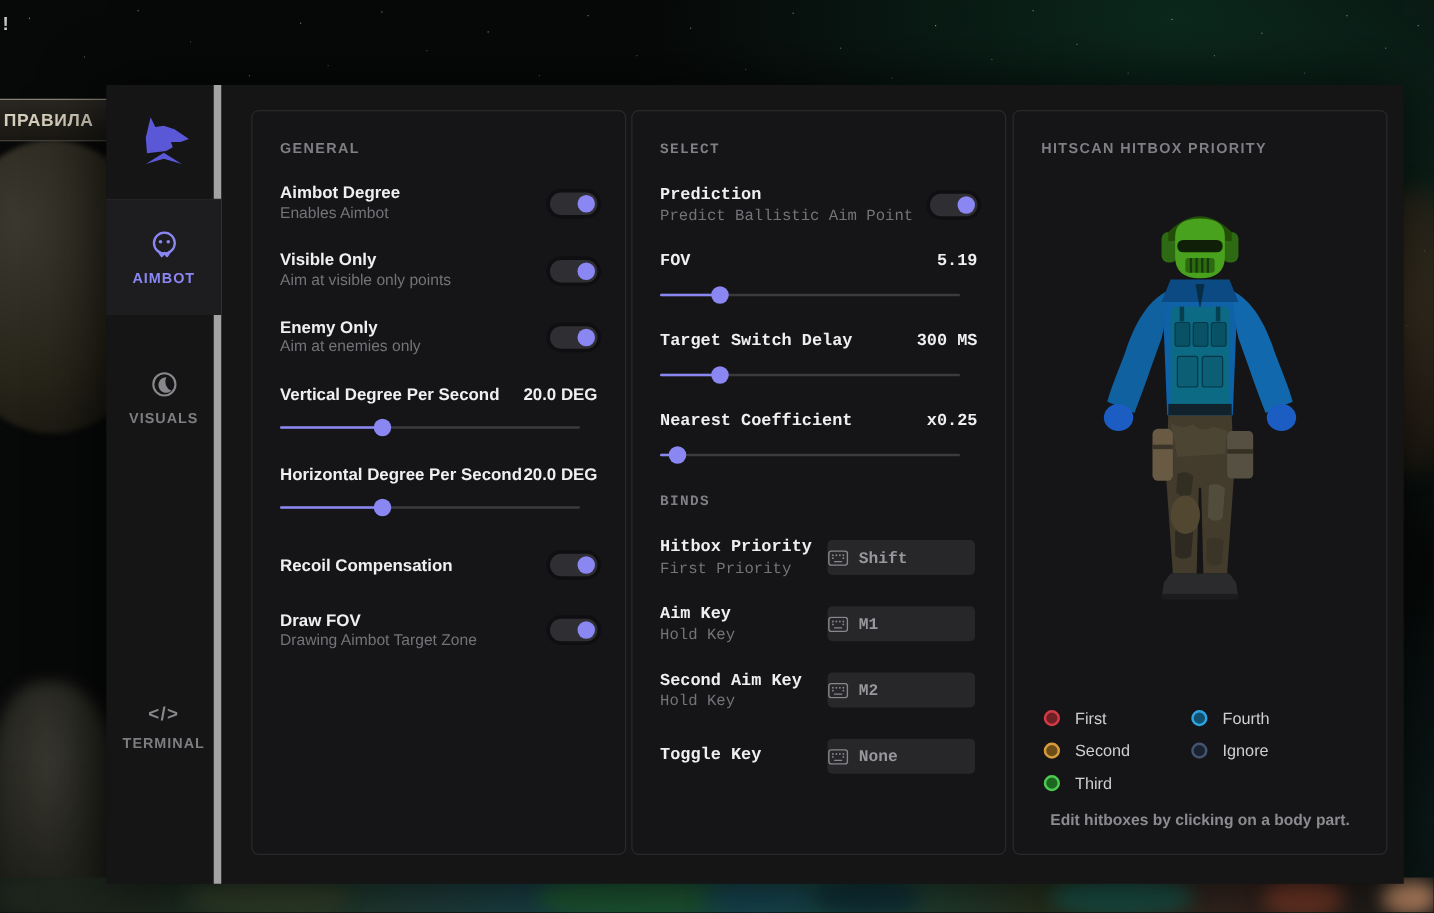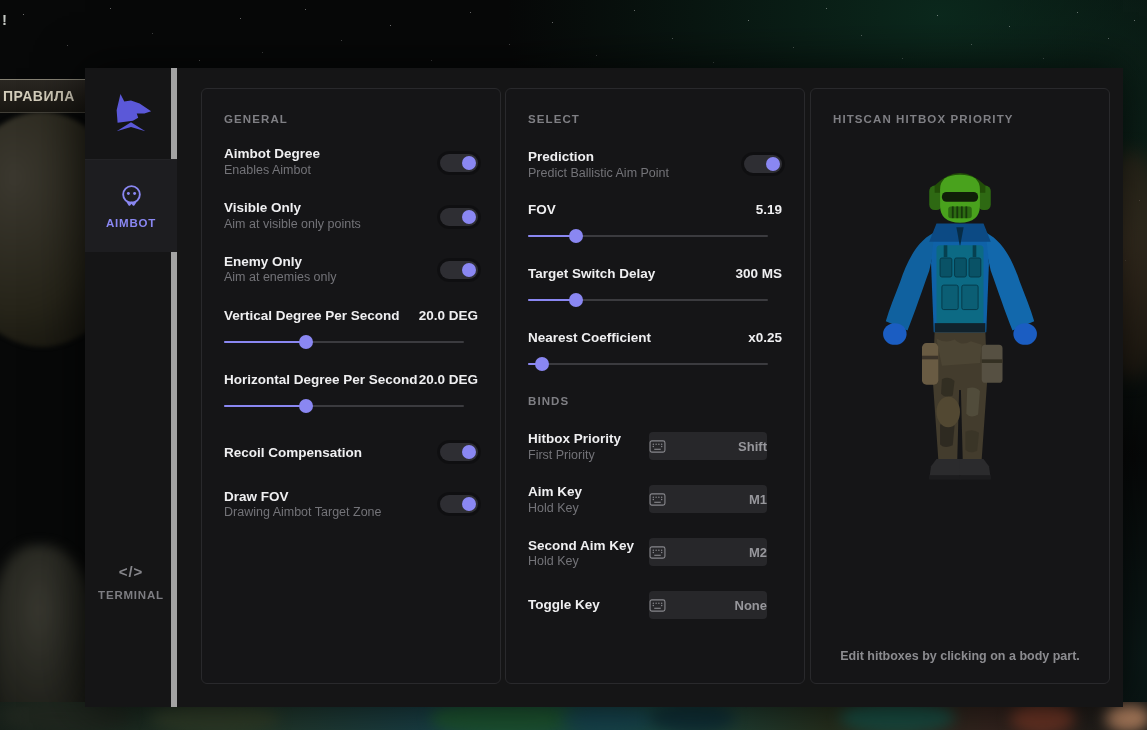--- a/index.html
+++ b/index.html
@@ -62,39 +62,39 @@
     align-items:center; justify-content:center; gap:9px; cursor:pointer; }
   .nav-item .lbl { font-size:11.5px; font-weight:bold; letter-spacing:.8px; color:#7d7d82; }
   .nav-item svg { stroke:#87878c; fill:none; }
   .nav-item .txt-icon { color:#87878c; font-size:15px; font-weight:bold; letter-spacing:1px; }
   .nav-item.active { background:#1d1d20; }
   .nav-item.active .lbl { color:var(--accent); }
   .nav-item.active svg { stroke:var(--accent); }
   
   .card { position:absolute; top:20px; width:300px; height:596px; border:1px solid #29292c; border-radius:6px;
     background:#151517; }
-  .card1 { left:116px; } .card2 { left:420px; } .card3 { left:725px; }
+  .card1 { left:116px; } .card2 { left:420px;font-family:Liberation Mono, monospace; } .card3 { left:725px; }
   .sec-header { position:absolute; left:22px; font-size:11.5px; font-weight:bold; letter-spacing:1.1px; color:#7f7f84; }
   .row-title { position:absolute; left:22px; font-size:13.5px; font-weight:bold; color:#efeff1; white-space:nowrap; }
   .row-sub { position:absolute; left:22px; font-size:12.5px; color:#737378; white-space:nowrap; }
   .row-value { position:absolute; right:22px; font-size:13.5px; font-weight:bold; color:#efeff1; }
   
   .toggle { position:absolute; right:22px; width:38px; height:18px; border-radius:9px; background:#2e2e33;
     cursor:pointer; box-shadow:0 0 0 3px rgba(0,0,0,.25); }
   .toggle .knob { position:absolute; top:2px; left:2px; width:14px; height:14px; border-radius:50%; background:#55555c; }
   .toggle.on .knob { left:22px; background:var(--accent); }
   
   .slider { position:absolute; left:22px; width:240px; height:14px; cursor:pointer; --p:50%; }
   .slider .track { position:absolute; left:0; right:0; top:6px; height:2px; background:#3b3b3f; border-radius:1px; }
   .slider .s-fill { position:absolute; left:0; top:6px; height:2px; width:var(--p); background:var(--accent); border-radius:1px; }
   .slider .s-knob { position:absolute; top:0; left:var(--p); width:14px; height:14px; margin-left:-7px;
     border-radius:50%; background:var(--accent); }
   
-  .bind-btn { position:absolute; right:37px; width:118px; height:28px; border-radius:4px; background:#27272a;
-    display:flex; align-items:center; justify-content:space-between; gap:8px; cursor:pointer; }
+  .bind-btn { position:absolute; right:24px; width:118px; height:28px; border-radius:4px; background:#27272a;
+    display:flex; align-items:center; justify-content:flex-start; gap:8px; cursor:pointer; }
   .bind-btn span { font-size:13px; font-weight:bold; color:#97979c; }
   .bind-btn svg { stroke:#87878c; fill:none; }
   
   .legend { position:absolute; left:24px; top:472px; width:240px; display:grid;
     grid-template-rows:repeat(3,26px); grid-auto-flow:column; grid-auto-columns:118px; }
   .legend-item { display:flex; align-items:center; gap:12px; }
   .legend-item .swatch { width:13px; height:13px; border-radius:50%; border:2px solid #888; }
   .legend-item .lg-lbl { font-size:13px; color:#cfcfd3; }
   .hb-footer { position:absolute; left:0; top:560px; width:100%; text-align:center; font-size:12.5px; color:#8c8c90;font-weight:bold; }
   .char-wrap { position:absolute; left:50%; top:64px; transform:translateX(-50%); }
@@ -133,20 +133,27 @@
     <div class="nav-item active" style="top:92px">
       <svg width="25" height="25" viewBox="0 0 24 24" stroke-width="1.8">
         <circle cx="12" cy="11" r="8"></circle>
         <circle cx="9" cy="10" r="1.4" fill="currentColor" style="fill:#8a87f2;stroke:none"></circle>
         <circle cx="15" cy="10" r="1.4" style="fill:#8a87f2;stroke:none"></circle>
         <path d="M8,18 l2,3 2,-2.4 2,2.4 2,-3" stroke-linejoin="round"></path>
       </svg>
       <div class="lbl">AIMBOT</div>
     </div>
 
+    <div class="nav-item" style="top:204px">
+      <svg width="25" height="25" viewBox="0 0 24 24" stroke-width="1.6">
+        <circle cx="12" cy="12" r="8.5"></circle>
+        <path d="M13.5,6.5 a6,6 0 1 0 4,10.4 a7.5,7.5 0 0 1 -4,-10.4" style="fill:#87878c;stroke:none"></path>
+      </svg>
+      <div class="lbl">VISUALS</div>
+    </div>
 
 
 
     <div class="nav-item" style="top:468px">
       <div class="txt-icon">&lt;/&gt;</div>
       <div class="lbl">TERMINAL</div>
     </div>
   </div>
 
   <div class="card card1">
@@ -351,16 +358,38 @@
           <rect x="90" y="43" width="40" height="11" rx="5" fill="#101f08"></rect>
           <rect x="97" y="59" width="26" height="13" rx="3" fill="#2c6b12"></rect>
           <rect x="101" y="59" width="2" height="13" fill="#173a0a"></rect>
           <rect x="106" y="59" width="2" height="13" fill="#173a0a"></rect>
           <rect x="111" y="59" width="2" height="13" fill="#173a0a"></rect>
           <rect x="116" y="59" width="2" height="13" fill="#173a0a"></rect>
         </g>
       </svg>
     </div>
 
+    <div class="legend">
+      <div class="legend-item">
+        <div class="swatch" style="border-color: rgb(210, 59, 68); background: rgb(110, 32, 38);"></div>
+        <div class="lg-lbl">First</div>
+      </div>
+      <div class="legend-item">
+        <div class="swatch" style="border-color: rgb(216, 155, 60); background: rgb(107, 78, 23);"></div>
+        <div class="lg-lbl">Second</div>
+      </div>
+      <div class="legend-item">
+        <div class="swatch" style="border-color: rgb(76, 202, 80); background: rgb(29, 102, 34);"></div>
+        <div class="lg-lbl">Third</div>
+      </div>
+      <div class="legend-item">
+        <div class="swatch" style="border-color: rgb(47, 163, 224); background: rgb(17, 80, 110);"></div>
+        <div class="lg-lbl">Fourth</div>
+      </div>
+      <div class="legend-item">
+        <div class="swatch" style="border-color: rgb(68, 84, 110); background: rgb(26, 34, 48);"></div>
+        <div class="lg-lbl">Ignore</div>
+      </div>
+    </div>
 
     <div class="hb-footer">Edit hitboxes by clicking on a body part.</div>
   </div>
 </div>
 
 </body></html>

